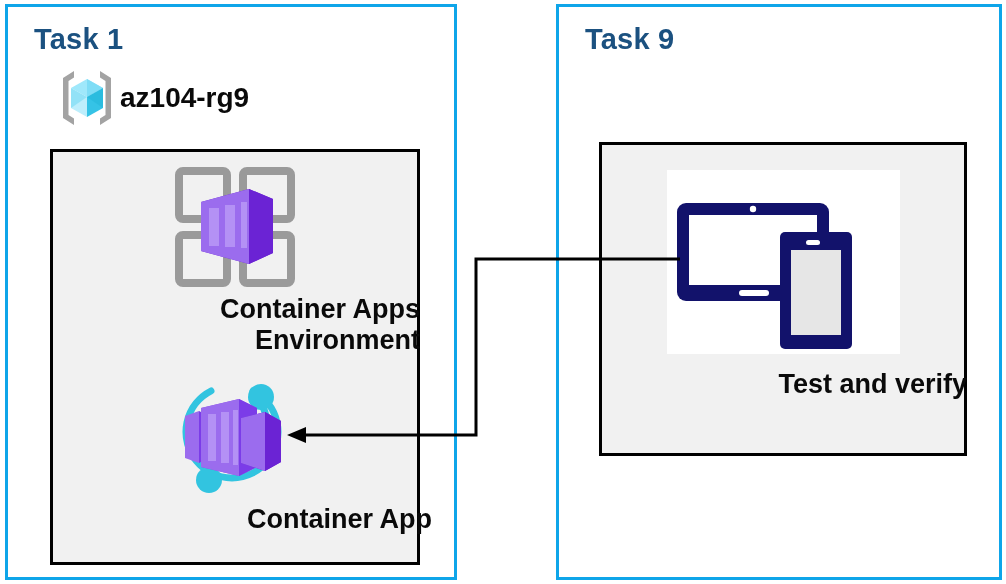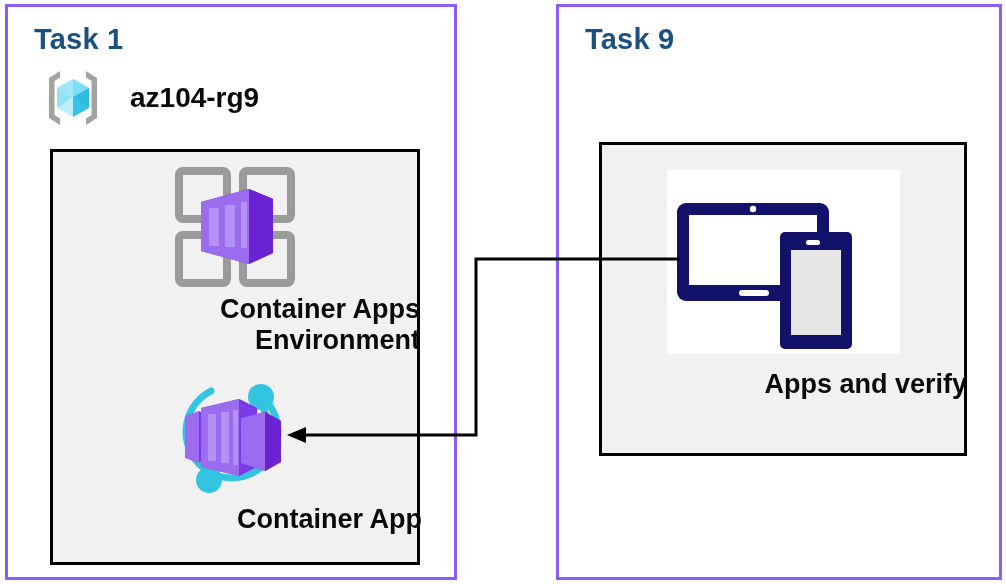--- a/index.html
+++ b/index.html
@@ -15,21 +15,21 @@
     width: 1006px;
     height: 584px;
     background: #ffffff;
     overflow: hidden;
   }
 
   
   .task-panel {
     position: absolute;
     background: #ffffff;
-    border: 3px solid #8b5cf6;
+    border: 3px solid #0ea5e9;
     box-sizing: border-box;
     padding-left: 41px;
   }
   #task1-panel { left: 5px;   top: 4px; width: 452px; height: 576px; }
   #task2-panel { left: 556px; top: 4px; width: 446px; height: 576px; }
 
   .task-title {
     position: absolute;
     left: 26px;
     top: 16px;
@@ -46,45 +46,45 @@
     background: #f1f1f1;
     border: 3px solid #000000;
     box-sizing: border-box;
   }
   #env-box  { left: 42px;  top: 142px; width: 370px; height: 416px; }
   #test-box { left: 599px; top: 142px; width: 368px; height: 314px; }
 
   
   #rg-header {
     position: absolute;
-    left: 34px;
+    left: 48px;
     top: 60px;
     display: flex;
     align-items: center;
-    gap: 26px;
+    gap: 2px;
   }
   #rg-label {
     font-size: 28px;
     font-weight: bold;
     color: #0a0a0a;
     white-space: nowrap;
   }
 
   
   .caption {
     position: absolute;
     text-align: right;
     font-size: 27px;
     font-weight: bold;
     color: #0a0a0a;
     line-height: 1.16;
     white-space: pre-line;
   }
   #env-caption  { left: 42px;  top: 287px; width: 370px; }
-  #app-caption  { left: 32px;  top: 497px; width: 382px; }
+  #app-caption  { left: 42px;  top: 497px; width: 382px; }
   #test-caption { left: 599px; top: 369px; width: 368px; }
 
   
   .icon-wrap { position: absolute; }
   #rg-icon-wrap  { position: relative; width: 62px; height: 62px; }
   #env-icon-wrap  { left: 165px; top: 158px;  width: 124px; height: 124px; }
   #app-icon-wrap  { left: 163px; top: 372px;  width: 128px; height: 118px; }
   #test-icon-wrap { left: 667px; top: 170px;  width: 233px; height: 184px; }
 
   
@@ -196,20 +196,20 @@
       <rect x="10" y="33" width="152" height="98" rx="9" fill="#12126b"></rect>
       <rect x="22" y="45" width="128" height="70" fill="#ffffff"></rect>
       <circle cx="86" cy="39" r="3.2" fill="#ffffff"></circle>
       <rect x="72" y="120" width="30" height="6" rx="3" fill="#ffffff"></rect>
 
       <rect x="113" y="62" width="72" height="117" rx="5" fill="#12126b"></rect>
       <rect x="124" y="80" width="50" height="85" fill="#e6e6e6"></rect>
       <rect x="139" y="70" width="14" height="5" rx="2.5" fill="#ffffff"></rect>
     </svg>
   </div>
-  <div class="caption" id="test-caption">Apps and verify</div>
+  <div class="caption" id="test-caption">Test and verify</div>
 
   <svg id="connector" aria-hidden="true">
     <polyline points="680,259 476,259 476,435 300,435" fill="none" stroke="#000000" stroke-width="3"></polyline>
     <polygon points="287,435 306,427 306,443" fill="#000000"></polygon>
   </svg>
 
 </div>
 
 </body></html>

